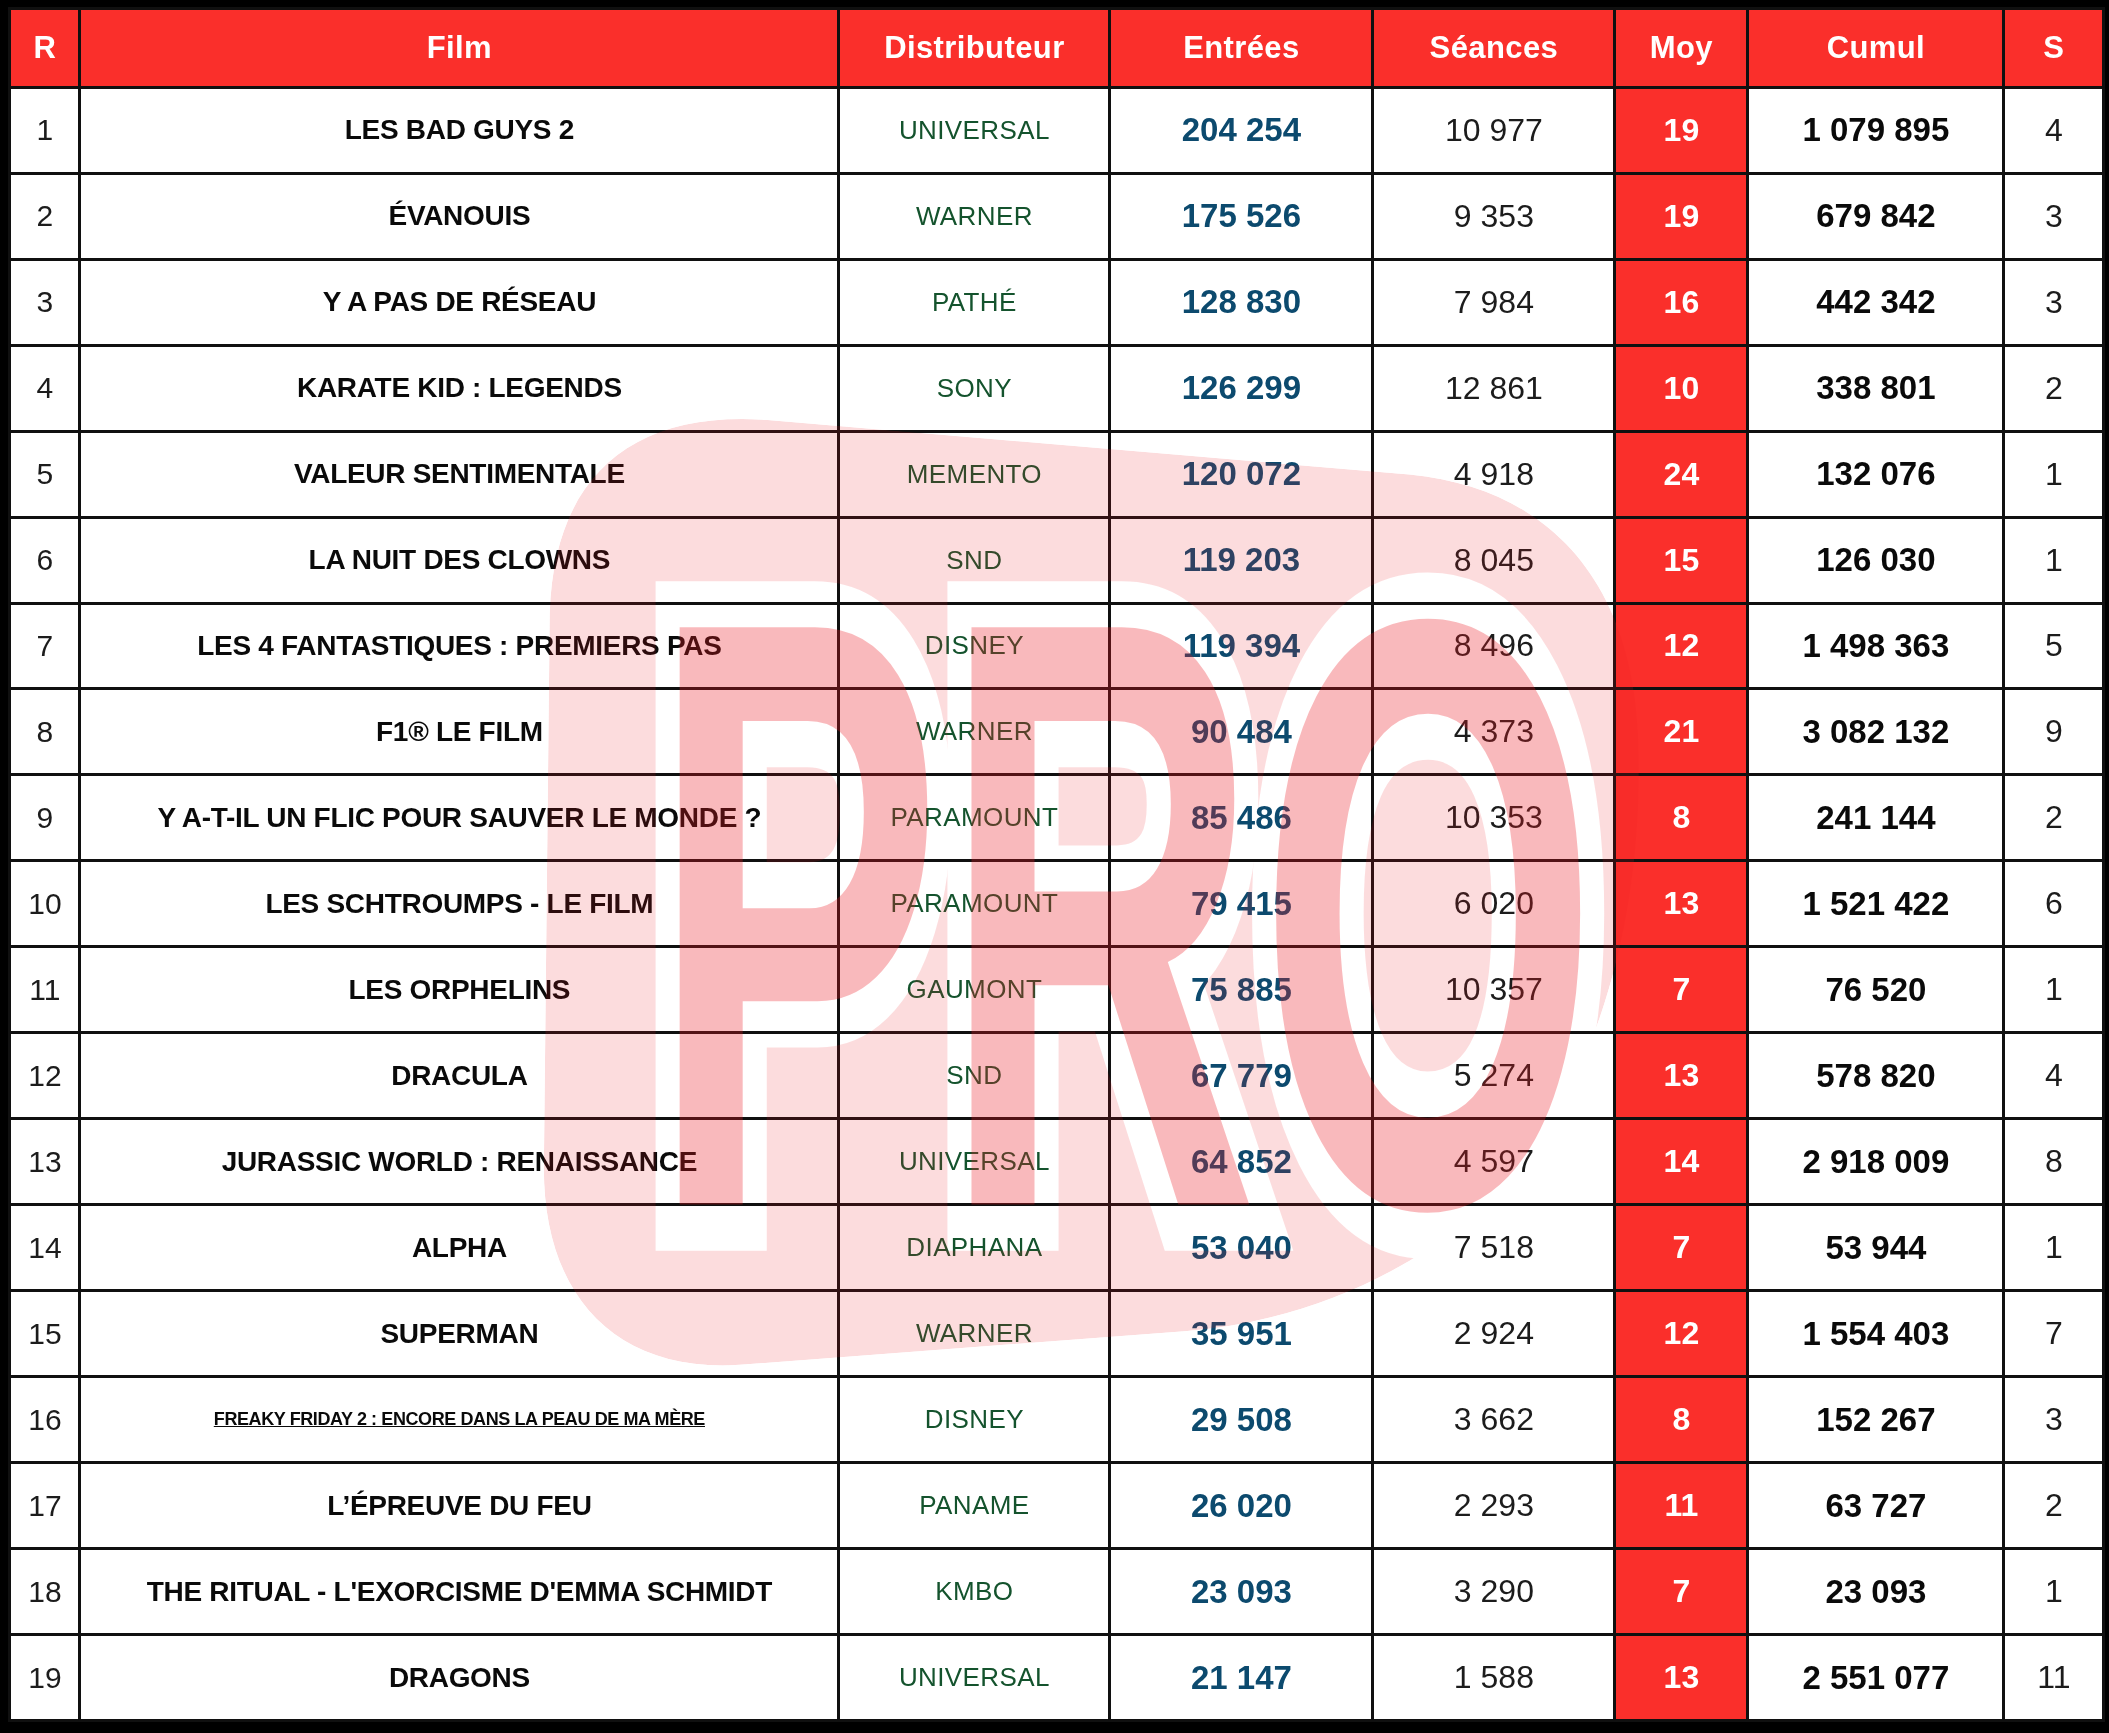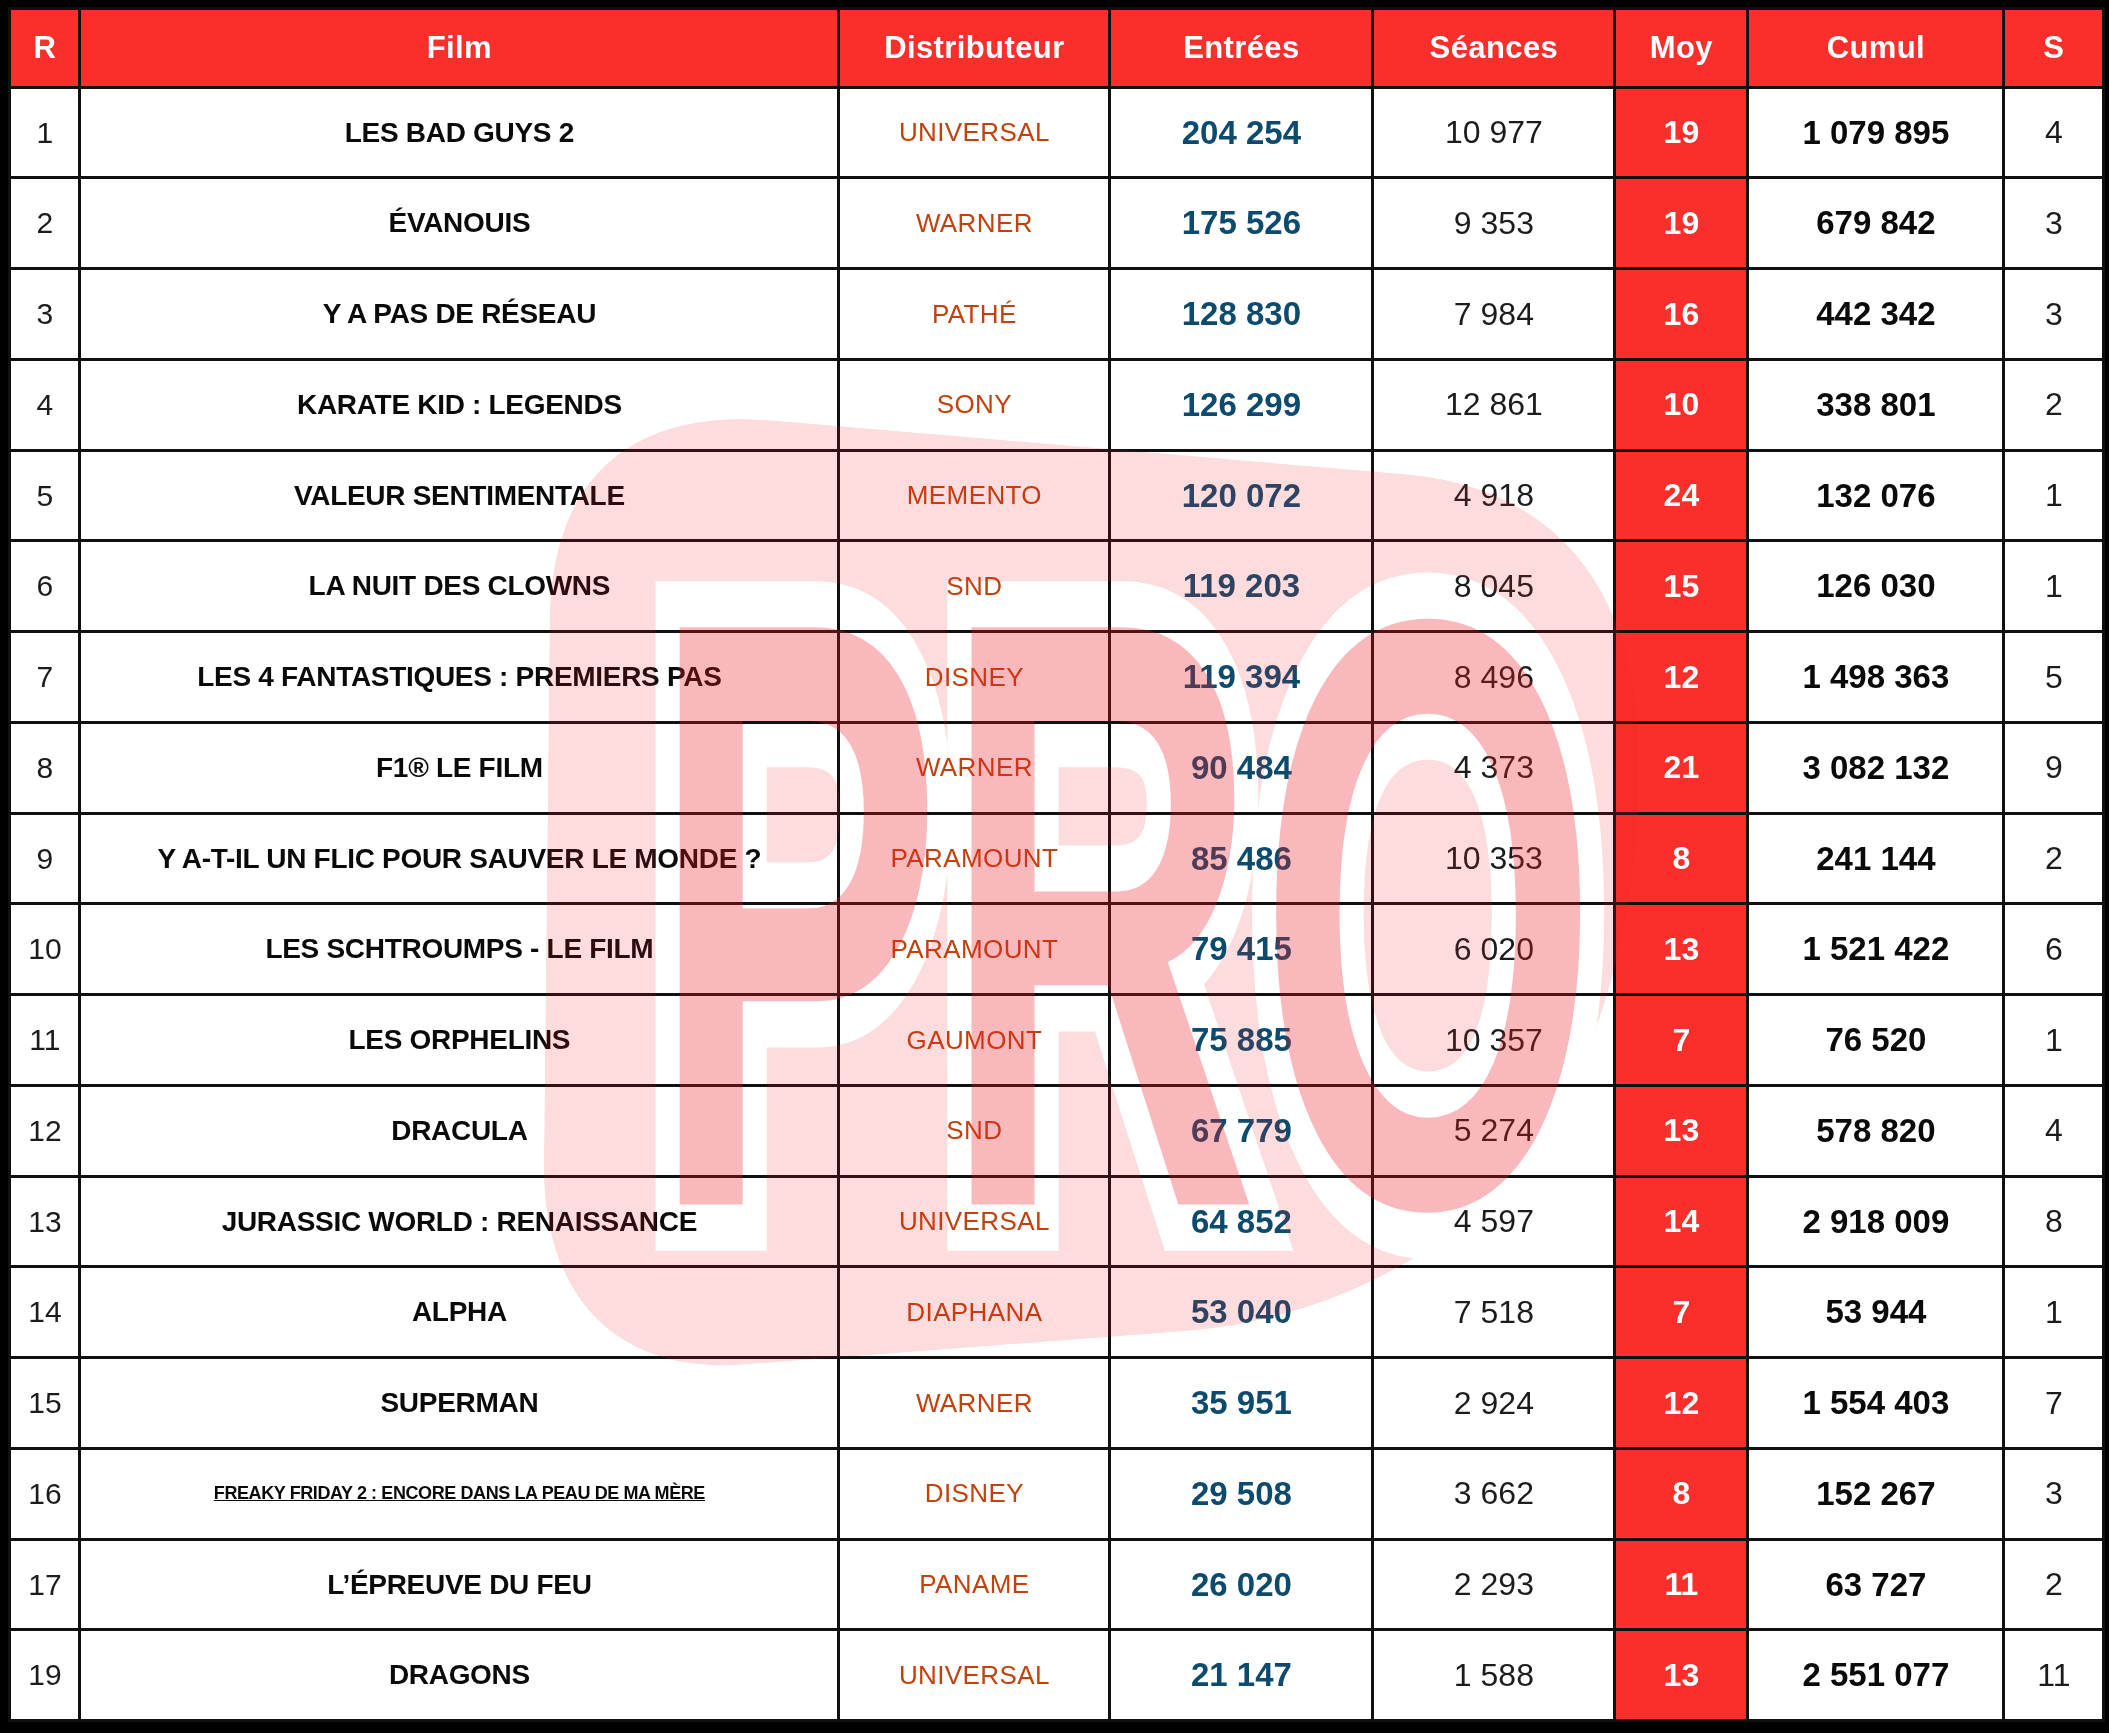--- a/index.html
+++ b/index.html
@@ -25,21 +25,21 @@
     overflow:hidden;white-space:nowrap;
   }
   thead th{
     background:var(--red);color:#fff;font-weight:700;font-size:31px;
     height:76px;letter-spacing:0.4px;
   }
   tbody td{font-size:31px;color:#222;}
   td.rank{font-weight:400;font-size:30px;color:#1c1c1c;}
   td.film{font-weight:700;font-size:28px;color:#0a0a0a;letter-spacing:-0.3px;margin-top:37px;}
   td.film.long{font-size:18px;letter-spacing:-0.4px;text-decoration:underline;}
-  td.distributor{font-weight:400;font-size:26px;color:#c2410c;letter-spacing:0.4px;}
+  td.distributor{font-weight:400;font-size:26px;color:#14532d;letter-spacing:0.4px;}
   td.entrees{font-weight:700;font-size:33px;color:#0c4a6e;}
   td.seances{font-weight:400;font-size:32px;color:#1c1c1c;text-align:center;}
   td.moy{background:var(--red);color:#fff;font-weight:700;font-size:32px;}
   td.cumul{font-weight:700;font-size:33px;color:#0a0a0a;}
   td.weeks{font-weight:400;font-size:32px;color:#1c1c1c;}
   .watermark{
     position:absolute;left:470px;top:336px;width:1225px;height:1091px;
     pointer-events:none;z-index:5;
   }
   .watermark svg{overflow:visible;display:block;}
@@ -234,20 +234,30 @@
         </tr>
         <tr>
           <td class="rank">17</td>
           <td class="film">L’ÉPREUVE DU FEU</td>
           <td class="distributor">PANAME</td>
           <td class="entrees">26 020</td>
           <td class="seances">2 293</td>
           <td class="moy">11</td>
           <td class="cumul">63 727</td>
           <td class="weeks">2</td>
+        </tr>
+        <tr>
+          <td class="rank">18</td>
+          <td class="film">THE RITUAL - L'EXORCISME D'EMMA SCHMIDT</td>
+          <td class="distributor">KMBO</td>
+          <td class="entrees">23 093</td>
+          <td class="seances">3 290</td>
+          <td class="moy">7</td>
+          <td class="cumul">23 093</td>
+          <td class="weeks">1</td>
         </tr>
         <tr>
           <td class="rank">19</td>
           <td class="film">DRAGONS</td>
           <td class="distributor">UNIVERSAL</td>
           <td class="entrees">21 147</td>
           <td class="seances">1 588</td>
           <td class="moy">13</td>
           <td class="cumul">2 551 077</td>
           <td class="weeks">11</td>

